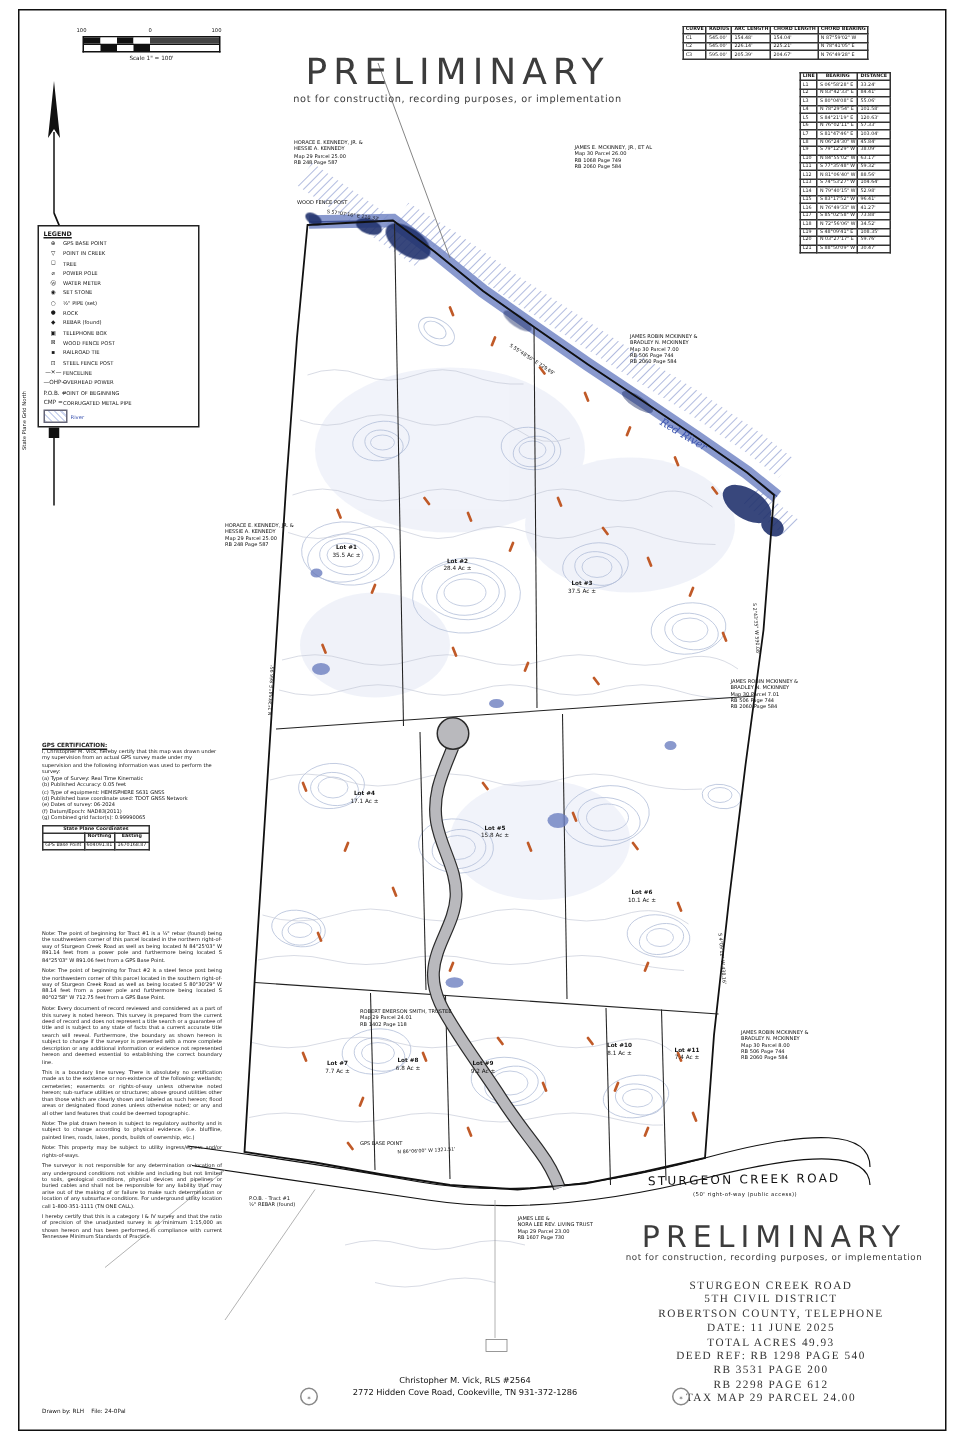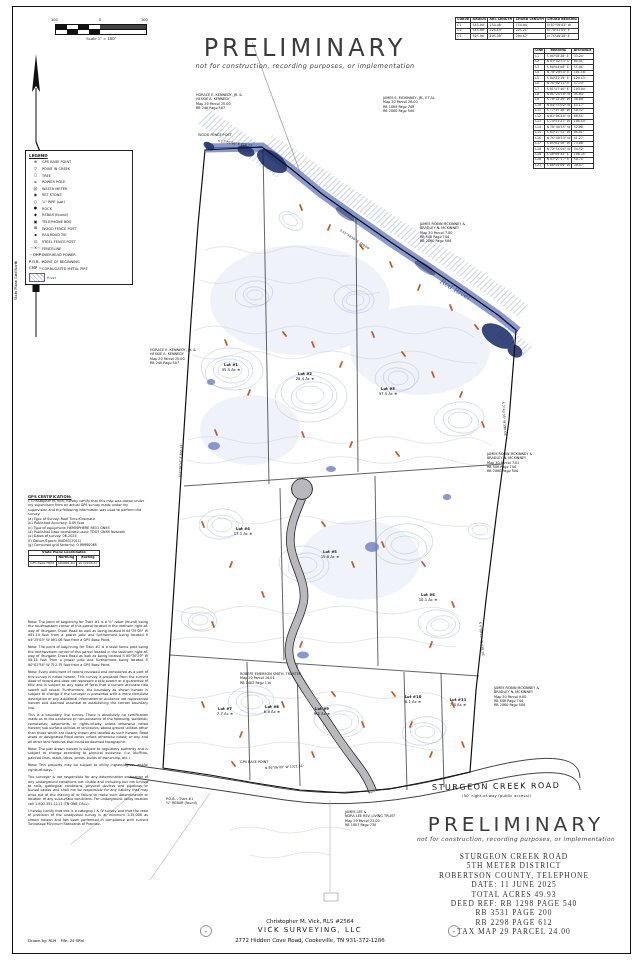--- a/index.html
+++ b/index.html
@@ -3,21 +3,21 @@
 <meta charset="utf-8">
 <style>
   html,body{margin:0;padding:0;background:#e8e8e8;}
   #page{position:relative;width:640px;height:960px;background:#fff;margin:0 auto;
         font-family:"DejaVu Sans",sans-serif;color:#1a1a1a;overflow:hidden;}
   #frame{position:absolute;left:12px;top:6px;right:9px;bottom:6px;border:1.6px solid #111;}
   .abs{position:absolute;}
   .ctr{text-align:center;}
   
   .prelim{font-family:"DejaVu Sans",sans-serif;color:#3c3c3c;letter-spacing:4px;font-weight:400;}
-  .prelim-sub{font-size:6.5px;color:#3c3c3c;letter-spacing:.4px;font-style:italic;}
+  .prelim-sub{font-size:6.5px;color:#3c3c3c;letter-spacing:.4px;}
   
   .tb-title{font-family:"Liberation Serif",serif;font-weight:700;font-size:12px;letter-spacing:1px;
             color:#3a3a3a;text-decoration:underline;}
   .tb-line{font-family:"Liberation Serif",serif;font-size:7.5px;letter-spacing:1px;color:#333;line-height:1.25;}
   
   table{border-collapse:collapse;}
   .dtab{font-size:3.2px;line-height:1.15;}
   .dtab td,.dtab th{border:.4px solid #333;padding:.4px 1.2px;white-space:nowrap;font-weight:400;}
   .dtab th{font-weight:700;}
   
@@ -595,33 +595,32 @@
   <div class="riverlbl abs" style="left:438px;top:286px;transform:rotate(31deg);">Red River</div>
   <div class="roadlbl abs" style="left:432px;top:782px;transform:rotate(-1deg);">STURGEON CREEK ROAD</div>
   <div class="roadsub abs" style="left:462px;top:794px;">(50' right-of-way (public access))</div>
 
   <div class="abs ctr" style="left:405px;top:812px;width:222px;">
     <div class="prelim" style="font-size:20px;">PRELIMINARY</div>
     <div class="prelim-sub" style="font-size:5.8px;">not for construction, recording purposes, or implementation</div>
   </div>
   <div class="abs ctr" style="left:398px;top:852px;width:232px;">
     <div class="tb-line">STURGEON CREEK ROAD</div>
-    <div class="tb-line">5TH METER DISTRICT</div>
+    <div class="tb-line">5TH CIVIL DISTRICT</div>
     <div class="tb-line">ROBERTSON COUNTY, TELEPHONE</div>
     <div class="tb-line">DATE: 11 JUNE 2025</div>
     <div class="tb-line">TOTAL ACRES 49.93</div>
     <div class="tb-line">DEED REF: RB 1298 PAGE 540</div>
     <div class="tb-line">RB 3531 PAGE 200</div>
     <div class="tb-line">RB 2298 PAGE 612</div>
     <div class="tb-line">TAX MAP 29 PARCEL 24.00</div>
   </div>
 
   <div class="abs ctr surv" style="left:185px;top:917px;width:250px;">
     <div>Christopher M. Vick, RLS #2564</div>
-    <div class="llc">VICK SURVEYING, LLC</div>
     <div>2772 Hidden Cove Road, Cookeville, TN 931-372-1286</div>
   </div>
   <div class="stamp abs" style="left:200px;top:925px;">✶</div>
   <div class="stamp abs" style="left:448px;top:925px;">✶</div>
 
   <div class="foot abs" style="left:28px;top:938px;">
     <span>Drawn by: RLH</span>&nbsp;&nbsp;&nbsp;
     <span>File: 24-0Pal</span>
   </div>
 </div>

